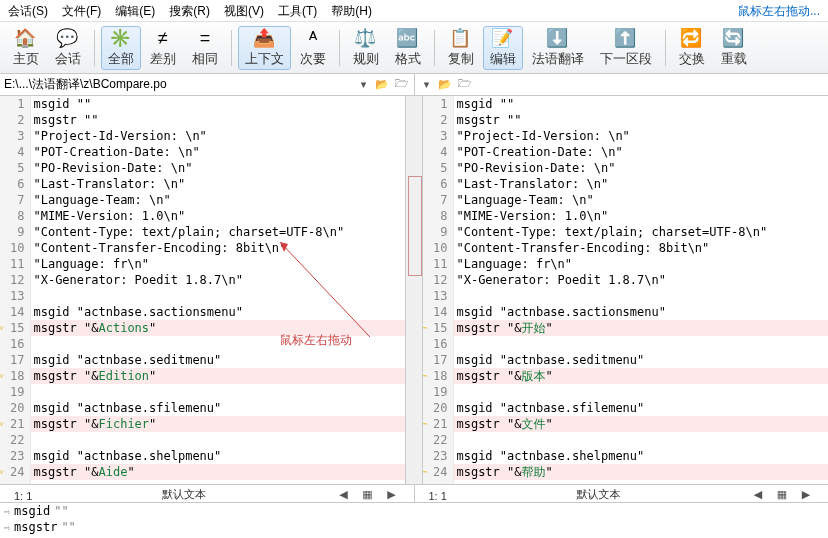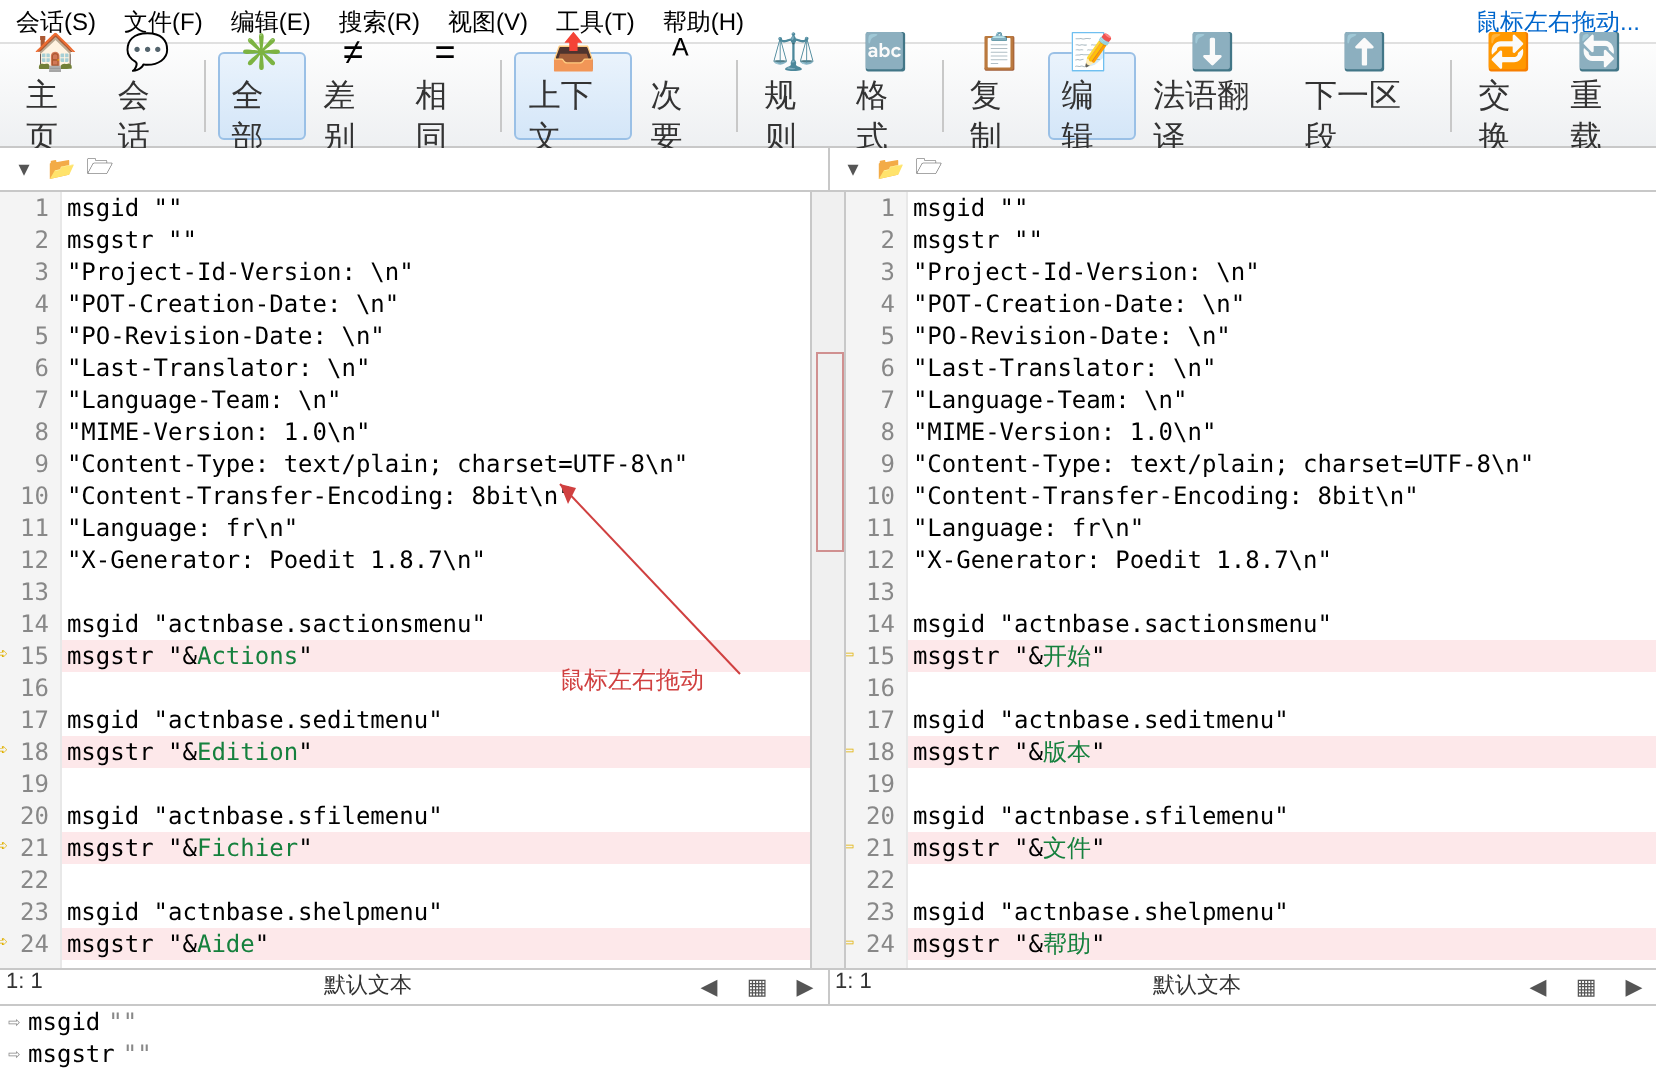--- a/index.html
+++ b/index.html
@@ -4,42 +4,42 @@
 <style>
 *{box-sizing:border-box;margin:0;padding:0}
 body{font-family:"Microsoft YaHei",Tahoma,sans-serif;font-size:12px;background:#fff;color:#000;width:828px;height:538px;overflow:hidden;position:relative}
 .menubar{display:flex;gap:14px;padding:3px 8px;background:#fff;border-bottom:1px solid #e0e0e0;height:22px;align-items:flex-start}
 .menubar span{cursor:default}
 .newver{margin-left:auto;color:#0066cc}
 .toolbar{display:flex;align-items:center;padding:4px 6px;background:linear-gradient(#fdfdfd,#eef0f2);border-bottom:1px solid #c8c8c8;height:52px;gap:2px}
 .tbtn{display:flex;flex-direction:column;align-items:center;justify-content:center;padding:2px 6px;border:1px solid transparent;border-radius:3px;min-width:36px;height:44px;cursor:default}
 .tbtn.active{background:linear-gradient(#eaf3fc,#d4e6f8);border-color:#9ac0e6}
 .tbtn .ic{font-size:18px;height:22px;display:flex;align-items:center}
-.tbtn .lb{font-size:16px;color:#333;margin-top:1px}
+.tbtn .lb{font-size:13px;color:#333;margin-top:1px}
 .sep{width:1px;height:36px;background:#c8c8c8;margin:0 4px}
 .paths{display:flex;height:22px;border-bottom:1px solid #c8c8c8}
 .pathcell{flex:1;display:flex;align-items:center;padding:0 4px;background:#fff;gap:3px}
 .pathcell+.pathcell{border-left:1px solid #c8c8c8}
 .pathinput{flex:1;border:none;outline:none;font-size:12px;height:18px}
 .smallic{width:16px;height:16px;display:inline-flex;align-items:center;justify-content:center;font-size:11px;color:#555}
 .panes{display:flex;height:388px;position:relative}
 .pane{flex:1;display:flex;overflow:hidden;background:#fff}
 .gutter{background:#f4f4f4;color:#888;text-align:right;padding:0 6px 0 10px;font-family:Consolas,monospace;font-size:12px;line-height:16px;border-right:1px solid #e8e8e8;user-select:none;position:relative}
 .gline{height:16px}
 .arrow{position:absolute;left:-2px;font-size:10px}
 .code{flex:1;font-family:Consolas,monospace;font-size:12px;line-height:16px;overflow:hidden;white-space:pre}
 .cline{height:16px;padding-left:2px}
 .diffbg{background:#fde8ea}
 .key{color:#000}
 .diffred{color:#15803d}
 .divider{width:18px;background:#f0f0f0;border-left:1px solid #c8c8c8;border-right:1px solid #c8c8c8;position:relative}
 .dragbox{position:absolute;left:2px;top:80px;width:14px;height:100px;border:1px solid #d09090}
 .annot{position:absolute;font-size:12px;color:#d04040;pointer-events:none;z-index:5}
 .status{display:flex;height:18px;border-top:1px solid #c8c8c8;font-size:11px}
-.stcell{flex:1;display:flex;align-items:flex-start;padding:0 3px;gap:8px}
+.stcell{flex:1;display:flex;align-items:flex-end;padding:0 14px;gap:8px}
 .stcell+.stcell{border-left:1px solid #c8c8c8}
 .sttext{color:#333}
 .bottom{border-top:1px solid #c8c8c8;font-family:Consolas,monospace;font-size:12px}
 .brow{display:flex;align-items:center;height:16px;padding:0 4px;gap:4px}
 .barrow{color:#888;font-size:10px}
 .bfill{flex:1}
 svg{display:block}
 </style>
 </head>
 <body>
@@ -118,20 +118,21 @@
       <span class="lb">交换</span>
     </div>
   <div class="tbtn">
       <span class="ic">🔄</span>
       <span class="lb">重载</span>
     </div>
 </div>
 
 <div class="paths">
   <div class="pathcell">
+    <input class="pathinput" value="E:\...\法语翻译\z\BCompare.po" style="">
     <span class="smallic">▾</span>
     <span class="smallic">📂</span>
     <span class="smallic">🗁</span>
   </div>
   <div class="pathcell">
     <span class="smallic">▾</span>
     <span class="smallic">📂</span>
     <span class="smallic">🗁</span>
   </div>
 </div>

